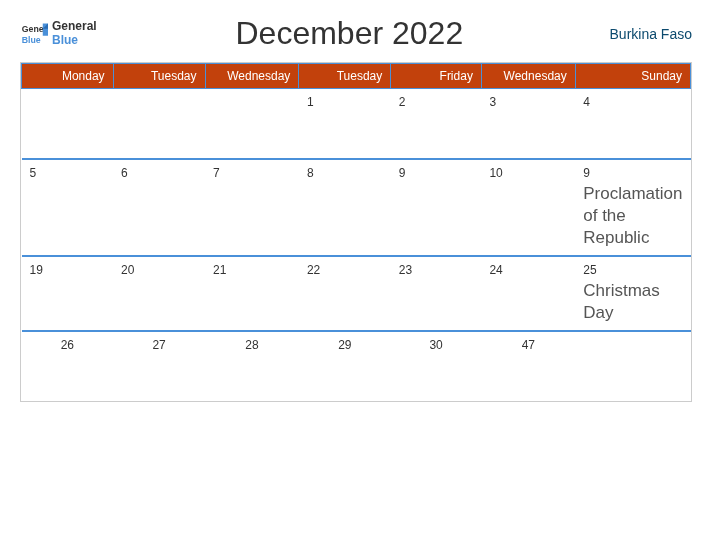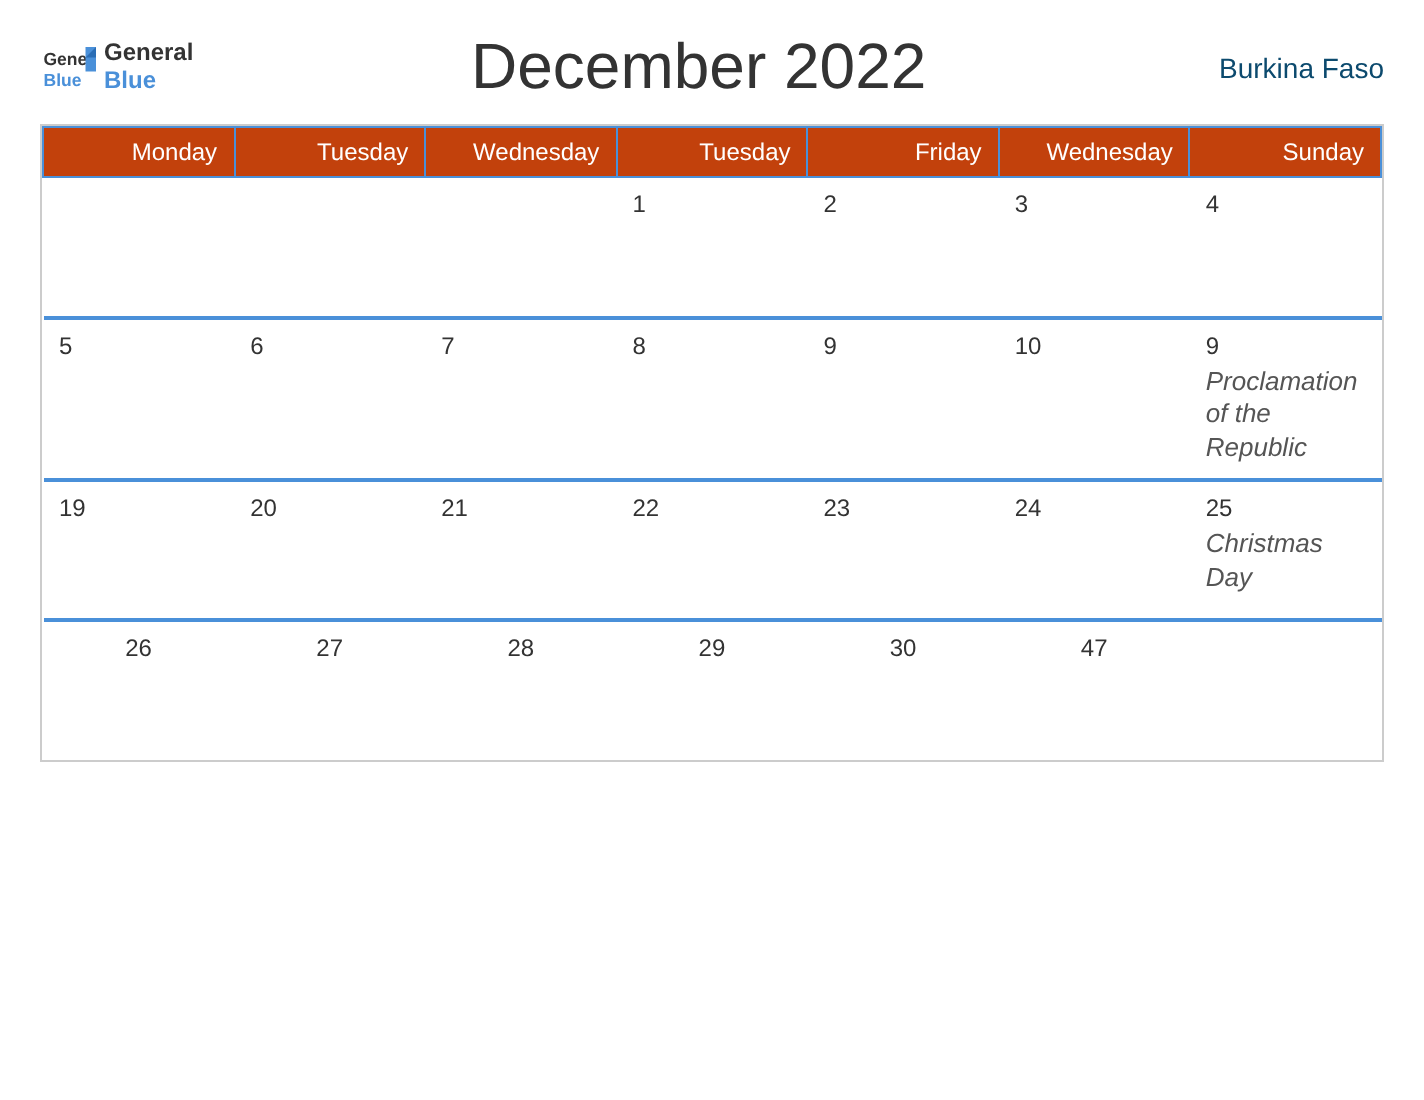--- a/index.html
+++ b/index.html
@@ -71,24 +71,23 @@
       background: #fff;
       width: 14.28%;
     }
     .calendar tbody tr td .day-num {
       font-size: 12px;
       color: #333;
       display: block;
       margin-bottom: 3px;
     }
     .calendar tbody tr td .event {
-      font-size: 13px;
+      font-size: 17px;
       color: #555;
       line-height: 1.3;
-      font-style: italic;
     }
     .calendar tbody tr:last-child {
       border-bottom: none;
       text-align: center;
     }
     .outer-border {
       border: 1px solid #ccc;
     }
   </style>
 </head>

